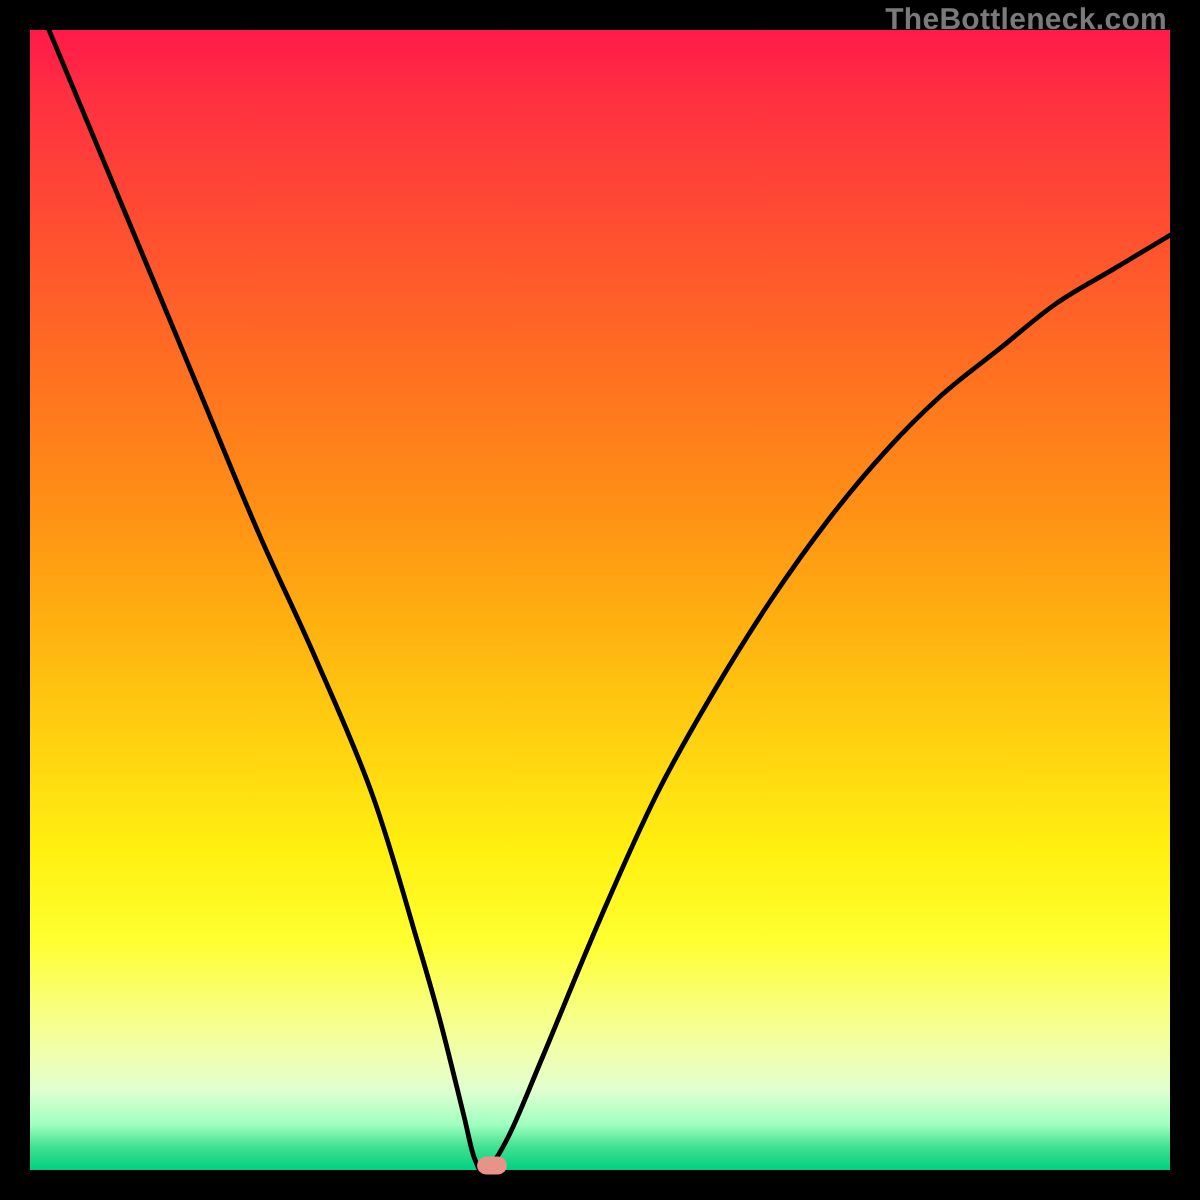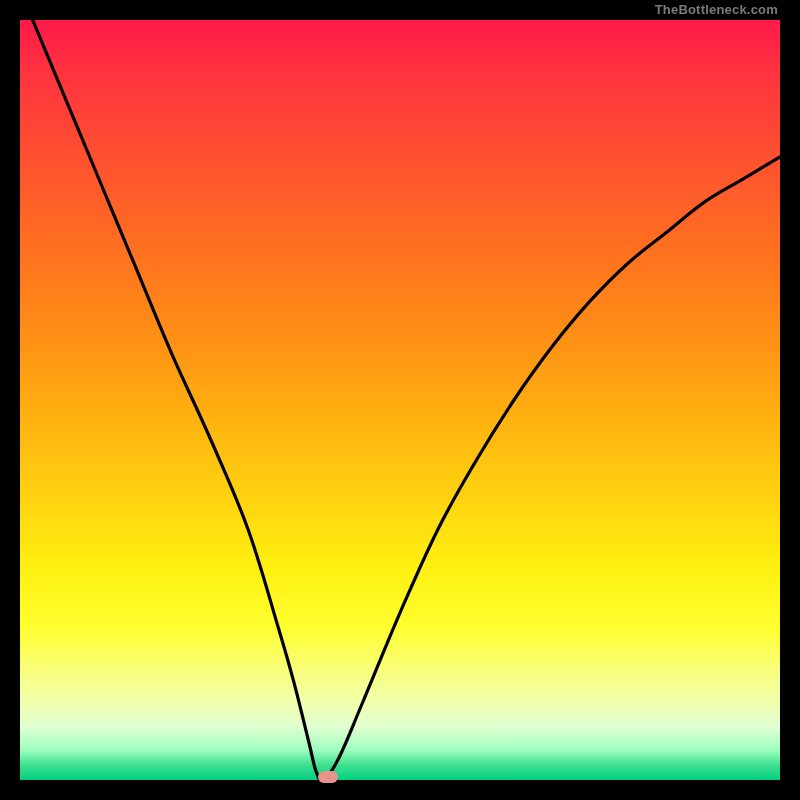--- a/index.html
+++ b/index.html
@@ -45,21 +45,21 @@
     left: 0;
     top: 0;
     width: 760px;
     height: 760px;
   }
   .watermark {
     position: absolute;
     top: 2px;
     right: 22px;
     color: #7a7a7a;
-    font-size: 13px;
+    font-size: 20px;
     font-weight: 600;
     font-family: Arial, Helvetica, sans-serif;
     letter-spacing: 0.2px;
   }
   .marker {
     position: absolute;
     width: 20px;
     height: 12px;
     background: #e8938a;
     border-radius: 6px;

